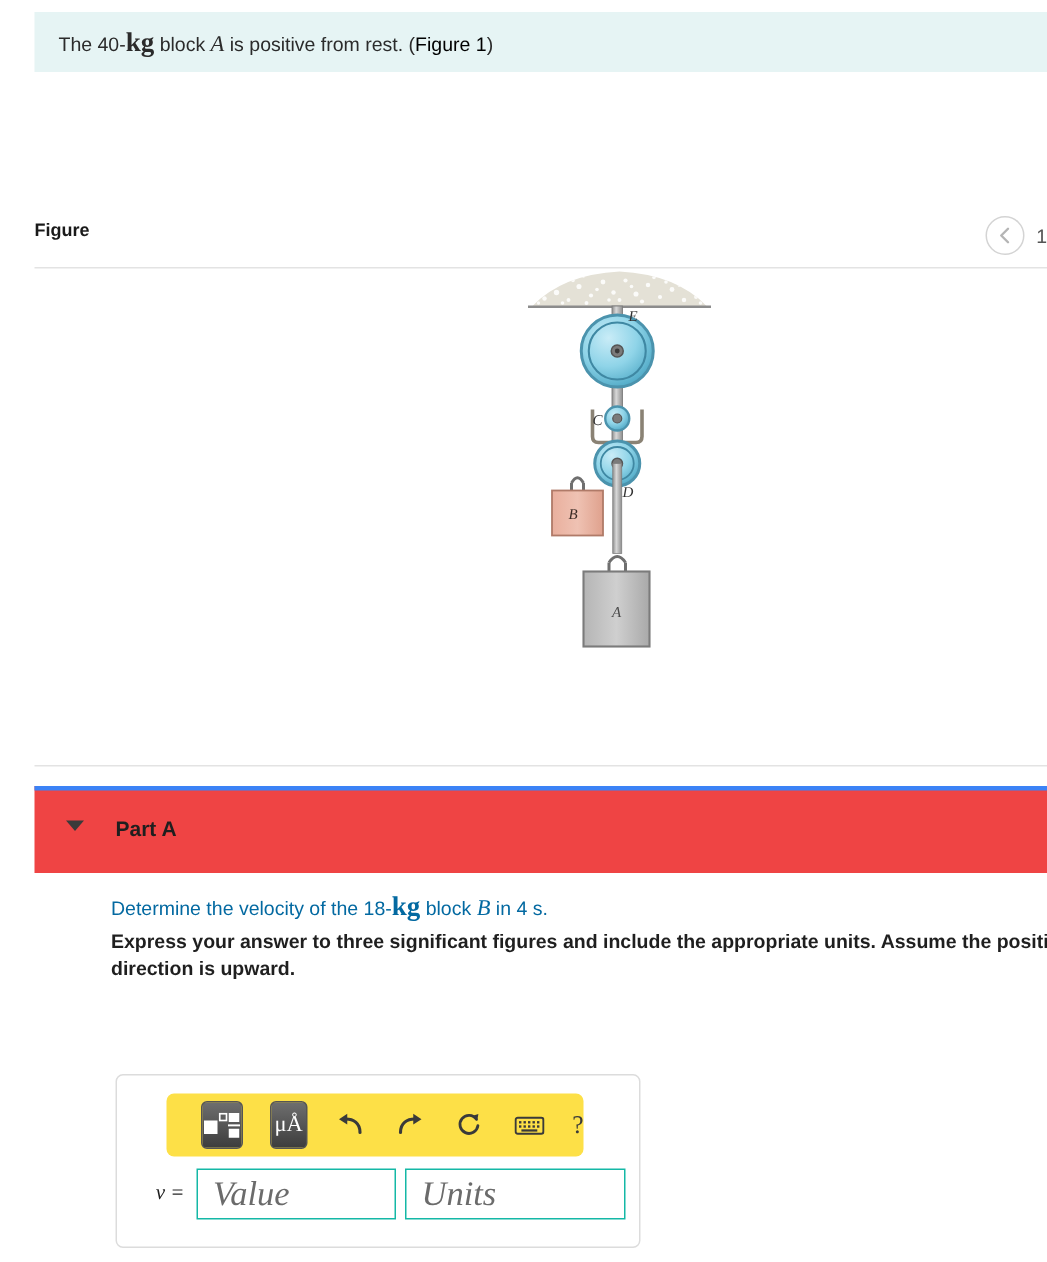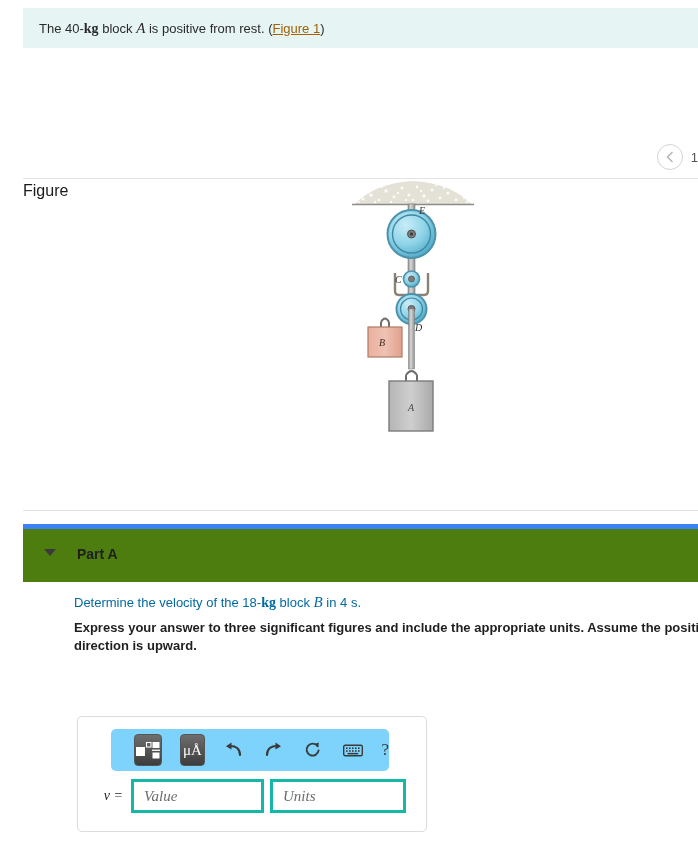--- a/index.html
+++ b/index.html
@@ -36,47 +36,45 @@
     white-space: nowrap;
   }
   .sym-italic-serif {
     font-family: "Liberation Serif", serif;
     font-style: italic;
     font-size: 15px;
   }
   .sym-bold-serif {
     font-family: "Liberation Serif", serif;
     font-weight: bold;
-    font-size: 14px;
+    font-size: 18px;
   }
   .figure-link {
-    color: #a16207;
-    text-decoration: underline;
+    color: #000000;
     cursor: pointer;
   }
 
   
   .figure-section {
     position: absolute;
     left: 23px;
     top: 140px;
     width: 675px;
   }
   .figure-head {
     position: relative;
     height: 38px;
   }
   .figure-title {
     position: absolute;
     left: 0px;
     top: 6px;
-    font-size: 16px;
-    font-weight: normal;
+    font-size: 12px;
+    font-weight: bold;
     color: #1a1a1a;
-    margin-top: 36px;
   }
   .figure-nav {
     position: absolute;
     right: 0px;
     top: 4px;
     display: flex;
     align-items: center;
     gap: 8px;
   }
   .nav-circle {
@@ -123,22 +121,22 @@
   
   .part-section {
     position: absolute;
     left: 23px;
     top: 524px;
     width: 675px;
   }
   .part-header {
     position: relative;
     height: 58px;
-    background: #4d7c0f;
-    border-top: 5px solid #3b82f6;
+    background: #ef4444;
+    border-top: 3px solid #3b82f6;
     box-sizing: border-box;
     cursor: pointer;
   }
   .part-caret {
     position: absolute;
     left: 21px;
     top: 20px;
     width: 0;
     height: 0;
     border-left: 6px solid transparent;
@@ -188,21 +186,21 @@
     border-radius: 5px;
     background: #ffffff;
     box-sizing: border-box;
   }
   .answer-toolbar {
     position: absolute;
     left: 33px;
     top: 12px;
     width: 278px;
     height: 42px;
-    background: #7dd3fc;
+    background: #fde047;
     border-radius: 5px;
     display: flex;
     align-items: center;
     gap: 18px;
     padding-left: 23px;
     box-sizing: border-box;
   }
   .tb-btn {
     width: 36px;
     height: 30px;
@@ -248,36 +246,36 @@
     text-align: right;
     padding-right: 8px;
     font-family: "Liberation Serif", serif;
     font-style: italic;
     font-size: 14px;
     color: #1f1f1f;
   }
   .ans-input {
     width: 133px;
     height: 34px;
-    border: 3px solid #14b8a6;
+    border: 1px solid #14b8a6;
     background: #ffffff;
     box-sizing: border-box;
     font-family: "Liberation Serif", serif;
     font-style: italic;
-    font-size: 15px;
+    font-size: 23px;
     color: #6b6b6b;
     padding: 4px 10px;
     outline: none;
   }
   .ans-input::placeholder {
     color: #6b6b6b;
     opacity: 1;
     font-style: italic;
   }
-  .ans-units { margin-left: 6px; width: 136px; }
+  .ans-units { margin-left: 6px; width: 147px; }
 </style>
 </head>
 <body>
 
 <div class="problem-banner">
   <div class="problem-text">
     <span>The 40-</span><span class="sym-bold-serif">kg</span><span> block </span><span class="sym-italic-serif">A</span><span> is positive from rest. (</span><span class="figure-link"><span>Figure 1</span></span><span>)</span>
   </div>
 </div>
 

